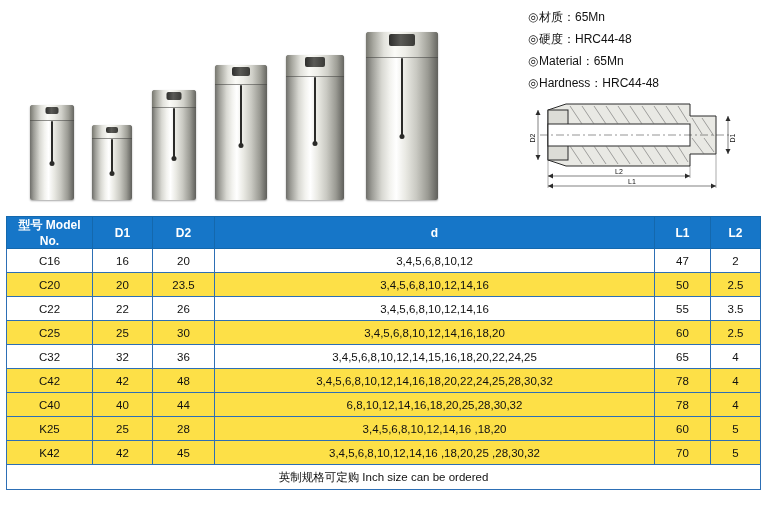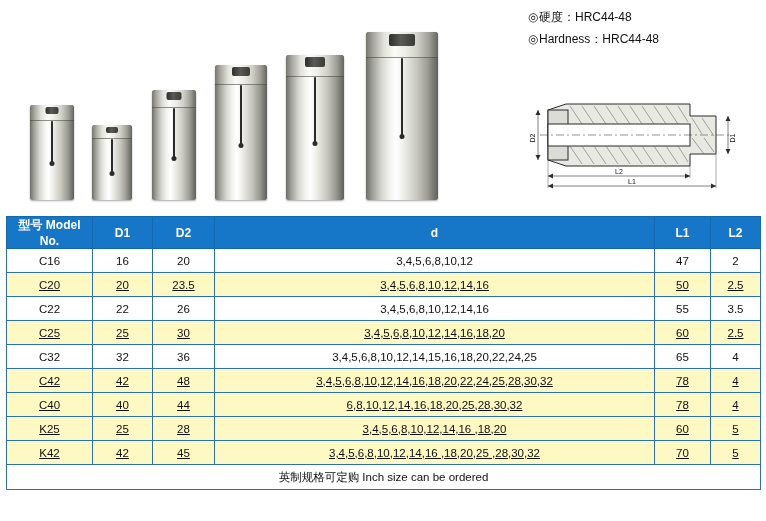--- a/index.html
+++ b/index.html
@@ -75,21 +75,21 @@
     color:#111;
   }
   #spec-table thead th{
     background:#1676c8;
     color:#ffffff;
     font-weight:bold;
     height:26px;
     font-size:12px;
     border-color:#1468ad;
   }
-  tr.alt td{background:#fef9c3;text-decoration:underline;}
+  tr.alt td{background:#fde047;}
   tr.plain td{background:#ffffff;}
   td.d-col{font-size:11px;}
   #footer-row td{
     background:#ffffff;height:24px;font-size:11.5px;
   }
 </style>
 </head>
 <body>
 
 <div id="photo-area">
@@ -145,21 +145,27 @@
     <div class="capline" style="top:25px;"></div>
     <div class="bore" style="width:26px;height:12px;"></div>
     <div class="slot" style="top:26px;height:78px;"></div>
     <div class="slotdot" style="top:102px;"></div>
   </div>
 
 </div>
 
 <div id="spec-list">
   <div>
+    <span class="ring">◎</span><span>材质：65Mn</span>
+  </div>
+  <div>
     <span class="ring">◎</span><span>硬度：HRC44-48</span>
+  </div>
+  <div>
+    <span class="ring">◎</span><span>Material：65Mn</span>
   </div>
   <div>
     <span class="ring">◎</span><span>Hardness：HRC44-48</span>
   </div>
 </div>
 
 <div id="drawing">
   <svg width="228" height="92" viewBox="0 0 228 92">
 
     <path d="M18,12 L18,62 L36,68 L160,68 L160,56 L186,56 L186,18 L160,18 L160,6 L36,6 Z" fill="#e9e9e4" stroke="#2b2b2b" stroke-width="1"></path>

